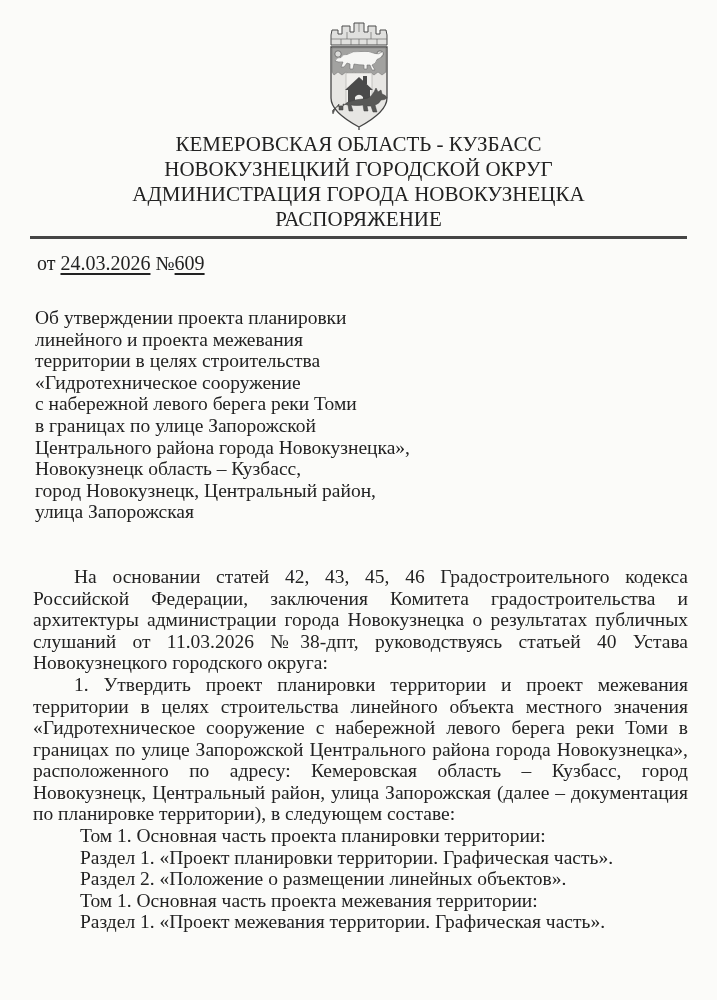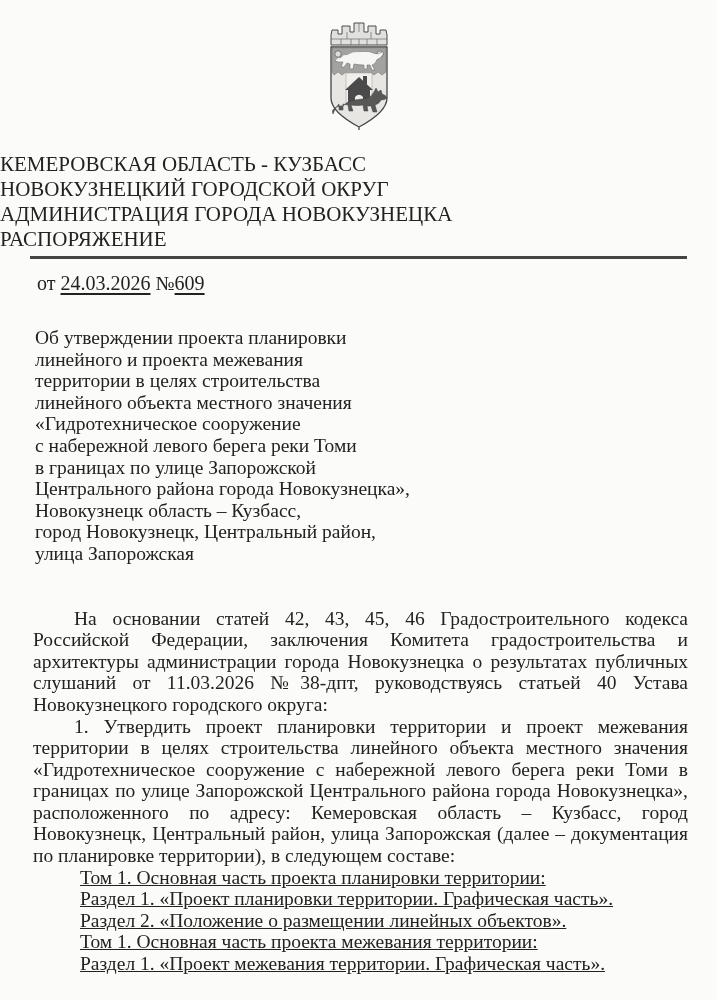--- a/index.html
+++ b/index.html
@@ -14,21 +14,22 @@
     background:#fbfbf9;
     color:#1f1f1f;
     overflow:hidden;
   }
   .emblem{
     display:block;
     margin:20px auto 0 auto;
     width:74px;height:112px;
   }
   .doc-header{
-    margin-top:20px;
+    margin-top:0;
+    text-align:center;
     font-size:21px;
     line-height:25px;
     color:#222;
   }
   .rule{
     border:none;
     border-top:3px solid #454545;
     margin:4px 30px 0 30px;
   }
   .ref-line{
@@ -54,21 +55,20 @@
     color:#222;
   }
   .body-text p{
     margin:0;
     text-align:justify;
     text-align-last:left;
     text-indent:41px;
   }
   .list-line{
     padding-left:47px;
-    text-decoration:underline;
   }
 </style>
 </head>
 <body>
 
 <div class="page">
 
   <svg class="emblem" viewBox="0 0 72 112" xmlns="http://www.w3.org/2000/svg" aria-hidden="true">
 
     <path d="M8,25 L8,15 L9,10 L15,10 L15,14 L19,14 L19,6 L27,6 L27,12 L31,12 L31,3 L41,3 L41,12 L45,12 L45,6 L53,6 L53,14 L57,14 L57,10 L63,10 L64,15 L64,25 Z" fill="#e0e0de" stroke="#4a4a4a" stroke-width="1"></path>
@@ -105,21 +105,20 @@
 
   <div class="ref-line"><span>от</span>
     <span class="u">24.03.2026</span>
     <span>№</span><span class="u">609</span>
   </div>
 
   <div class="subject">
     <div>Об утверждении проекта планировки</div>
     <div>линейного и проекта межевания</div>
     <div>территории в целях строительства</div>
-    <div>линейного объекта местного значения</div>
     <div>«Гидротехническое сооружение</div>
     <div>с набережной левого берега реки Томи</div>
     <div>в границах по улице Запорожской</div>
     <div>Центрального района города Новокузнецка»,</div>
     <div>Новокузнецк область – Кузбасс,</div>
     <div>город Новокузнецк, Центральный район,</div>
     <div>улица Запорожская</div>
   </div>
 
   <div class="body-text">

